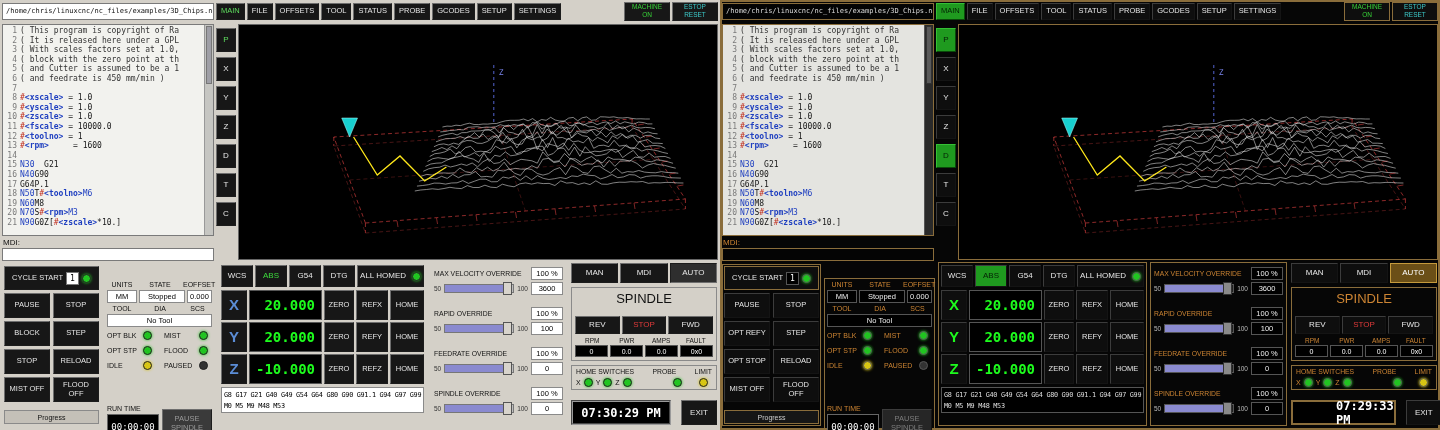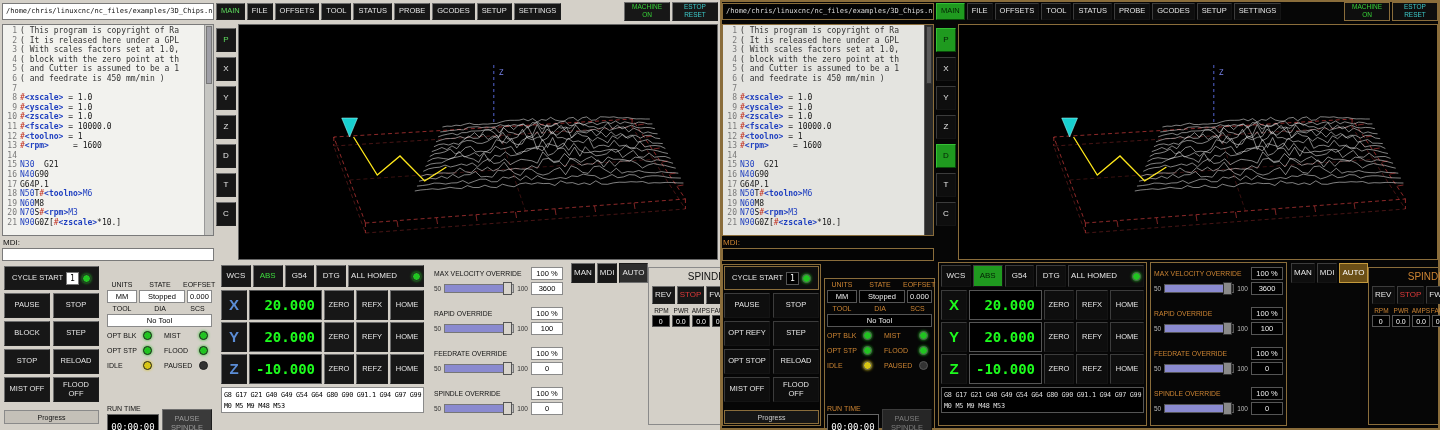--- a/index.html
+++ b/index.html
@@ -109,21 +109,21 @@
           display:flex;align-items:center;justify-content:center;border:1px solid #666;}
   .pause-spindle{width:50px;height:30px;white-space:normal;font-size:7.5px;color:#9a9a9a;background:#3a3a3a;}
   .dark .pause-spindle{background:#262626;color:#7d7d7d;}
 
   .g3{position:absolute;left:218px;top:0;width:209px;height:164px;border:1px solid transparent;padding:2px;}
   .dark .g3{border-color:#8a6d3b;}
   .dro-top{display:flex;gap:2px;height:22px;margin-bottom:3px;}
   .dro-top .btn{flex:1;font-size:8px;}
   .light .dro-top .btn.active{color:#3ddc3d;}
   .dark .dro-top .btn.active{background:#1f9a1f;color:#052005;}
-  .all-homed{flex:1.6;gap:15px;font-size:7px;}
+  .all-homed{flex:1.6;gap:6px;font-size:7px;}
   .axis-row{display:grid;grid-template-columns:26px 1fr 30px 32px 34px;gap:2px;height:30px;margin-bottom:2px;}
   .axis-letter{font-size:15px;font-weight:bold;}
   .light .axis-letter{color:var(--axis-blue);}
   .dark .axis-letter{color:var(--dro-green);}
   .dro-val{background:#000;color:var(--dro-green);font:bold 14px "DejaVu Sans Mono",monospace;
            display:flex;align-items:center;justify-content:flex-end;padding-right:6px;border:1px solid #555;}
   .axis-row .sm{font-size:7.5px;}
   .codes{margin-top:3px;height:26px;border:1px solid #8a8a8a;padding:1px 2px;background:#fff;color:#000;
          font:6.8px "DejaVu Sans Mono",monospace;letter-spacing:-0.3px;display:flex;flex-direction:column;
          justify-content:space-around;white-space:nowrap;overflow:hidden;}
@@ -141,28 +141,28 @@
   .dark .ovr-box{background:#000;color:#eee;border-color:#555;}
   .ovr-slider{display:flex;align-items:center;gap:3px;height:17px;}
   .mm{font-size:6.5px;color:#333;flex:none;}
   .dark .mm{color:#bbb;}
   .groove{flex:1;height:9px;position:relative;background:#bdbdbd;border:1px solid #777;}
   .dark .groove{background:#1f1f1f;border-color:#555;}
   .fill{position:absolute;left:0;top:0;bottom:0;width:88%;background:var(--slider-fill);}
   .handle{position:absolute;left:85%;top:-3px;width:9px;height:13px;background:#d8d4cc;border:1px solid #555;}
   .dark .handle{background:#8a8a8a;border-color:#333;}
 
-  .g5{position:absolute;left:570px;top:0;width:148px;height:164px;display:flex;flex-direction:row;padding:1px;}
+  .g5{position:absolute;left:570px;top:0;width:148px;height:164px;display:flex;flex-direction:column;padding:1px;}
   .modes{display:flex;gap:2px;height:20px;flex:none;}
   .modes .btn{flex:1;font-size:8px;}
   .light .modes .btn.active{background:#2e2e2e;border-color:#1c1c1c #6e6e6e #6e6e6e #1c1c1c;}
   .dark .modes .btn.active{background:#6b4f17;border-color:#c49a3c;color:#fff;}
   .spindle-box{margin-top:4px;border:1px solid #8a8a8a;padding:3px;flex:none;}
   .dark .spindle-box{border-color:#8a6d3b;}
-  .box-title{text-align:right;font-size:10px;margin-bottom:4px;}
+  .box-title{text-align:center;font-size:13px;margin-bottom:10px;}
   .dark .box-title{color:var(--label-orange);}
   .sp-btns{display:flex;gap:2px;height:18px;}
   .sp-btns .btn{flex:1;}
   .sp-stop{color:var(--stop-red);}
   .sp-hdrs{display:grid;grid-template-columns:repeat(4,1fr);text-align:center;font-size:6.5px;margin-top:3px;}
   .dark .sp-hdrs span{color:var(--label-orange);}
   .sp-vals{display:grid;grid-template-columns:repeat(4,1fr);gap:2px;margin-top:1px;}
   .sp-val{height:12px;background:#000;color:#fff;border:1px solid #555;font-size:7px;
           display:flex;align-items:center;justify-content:center;}
   .switch-box{margin-top:4px;border:1px solid #8a8a8a;padding:2px 4px;flex:none;}

